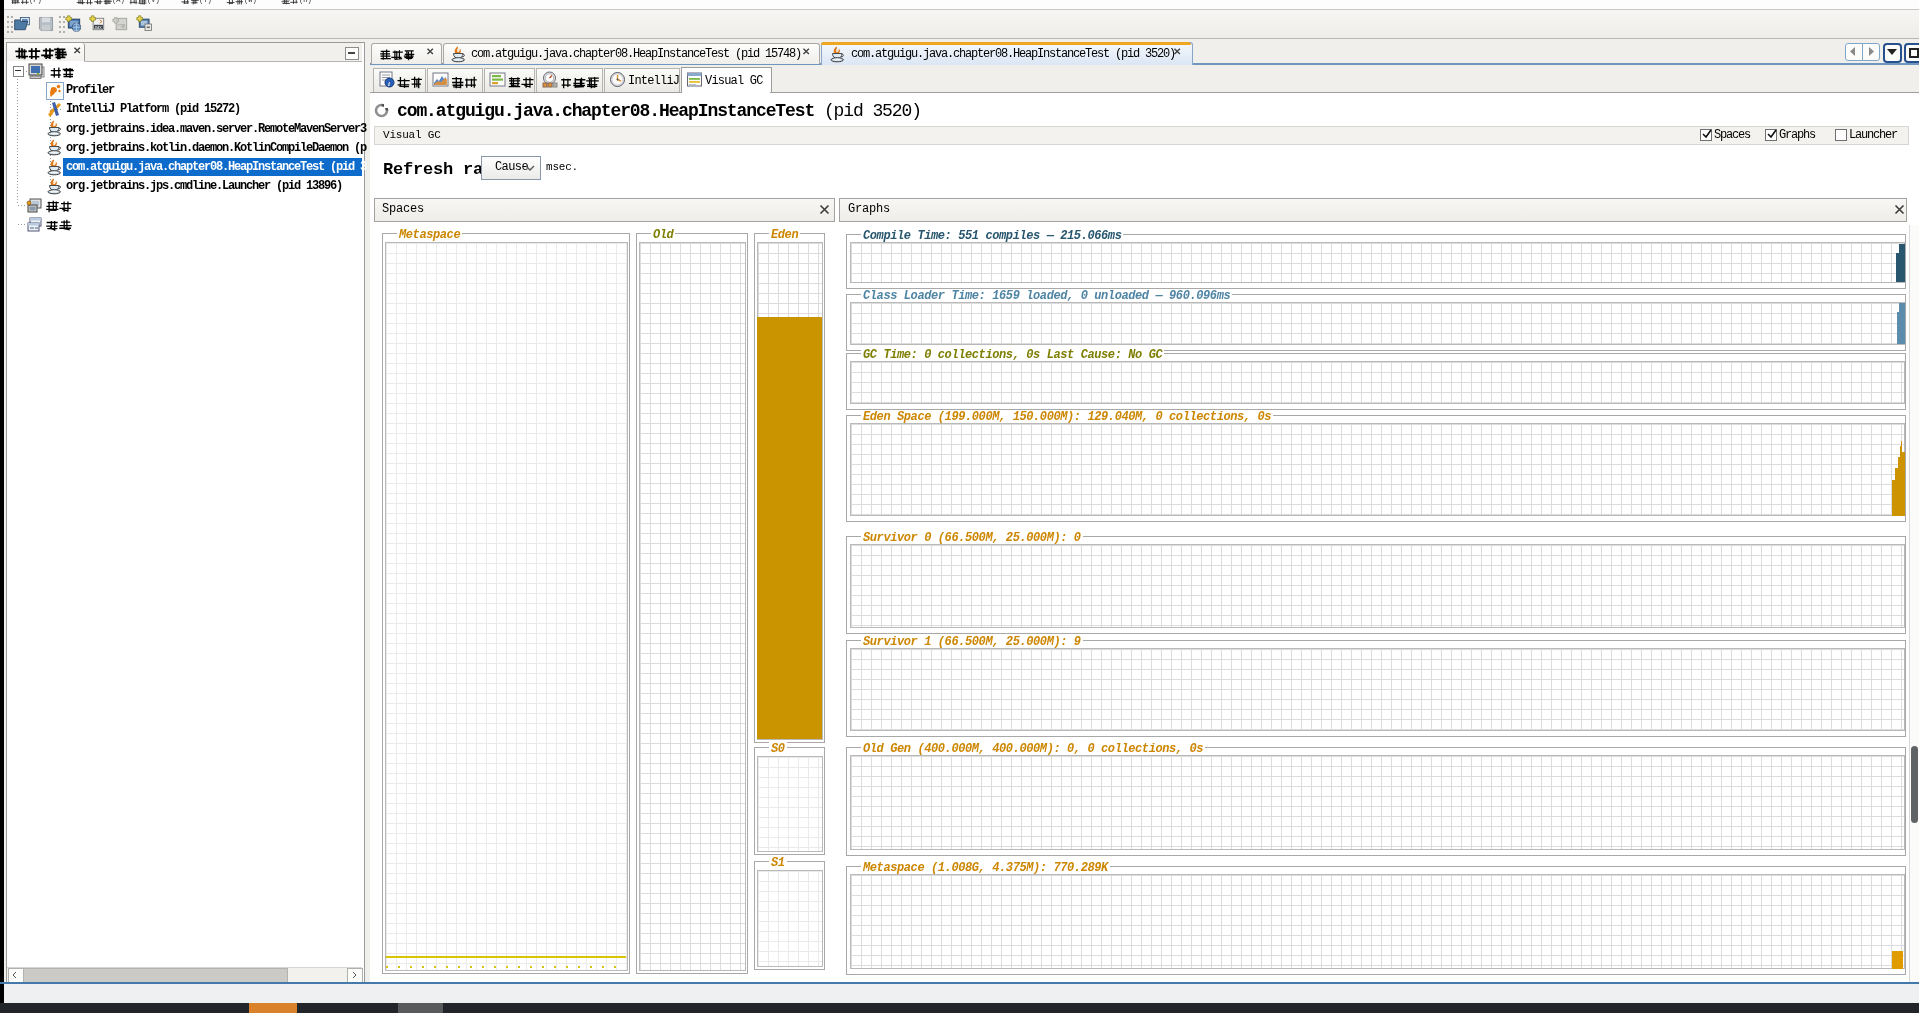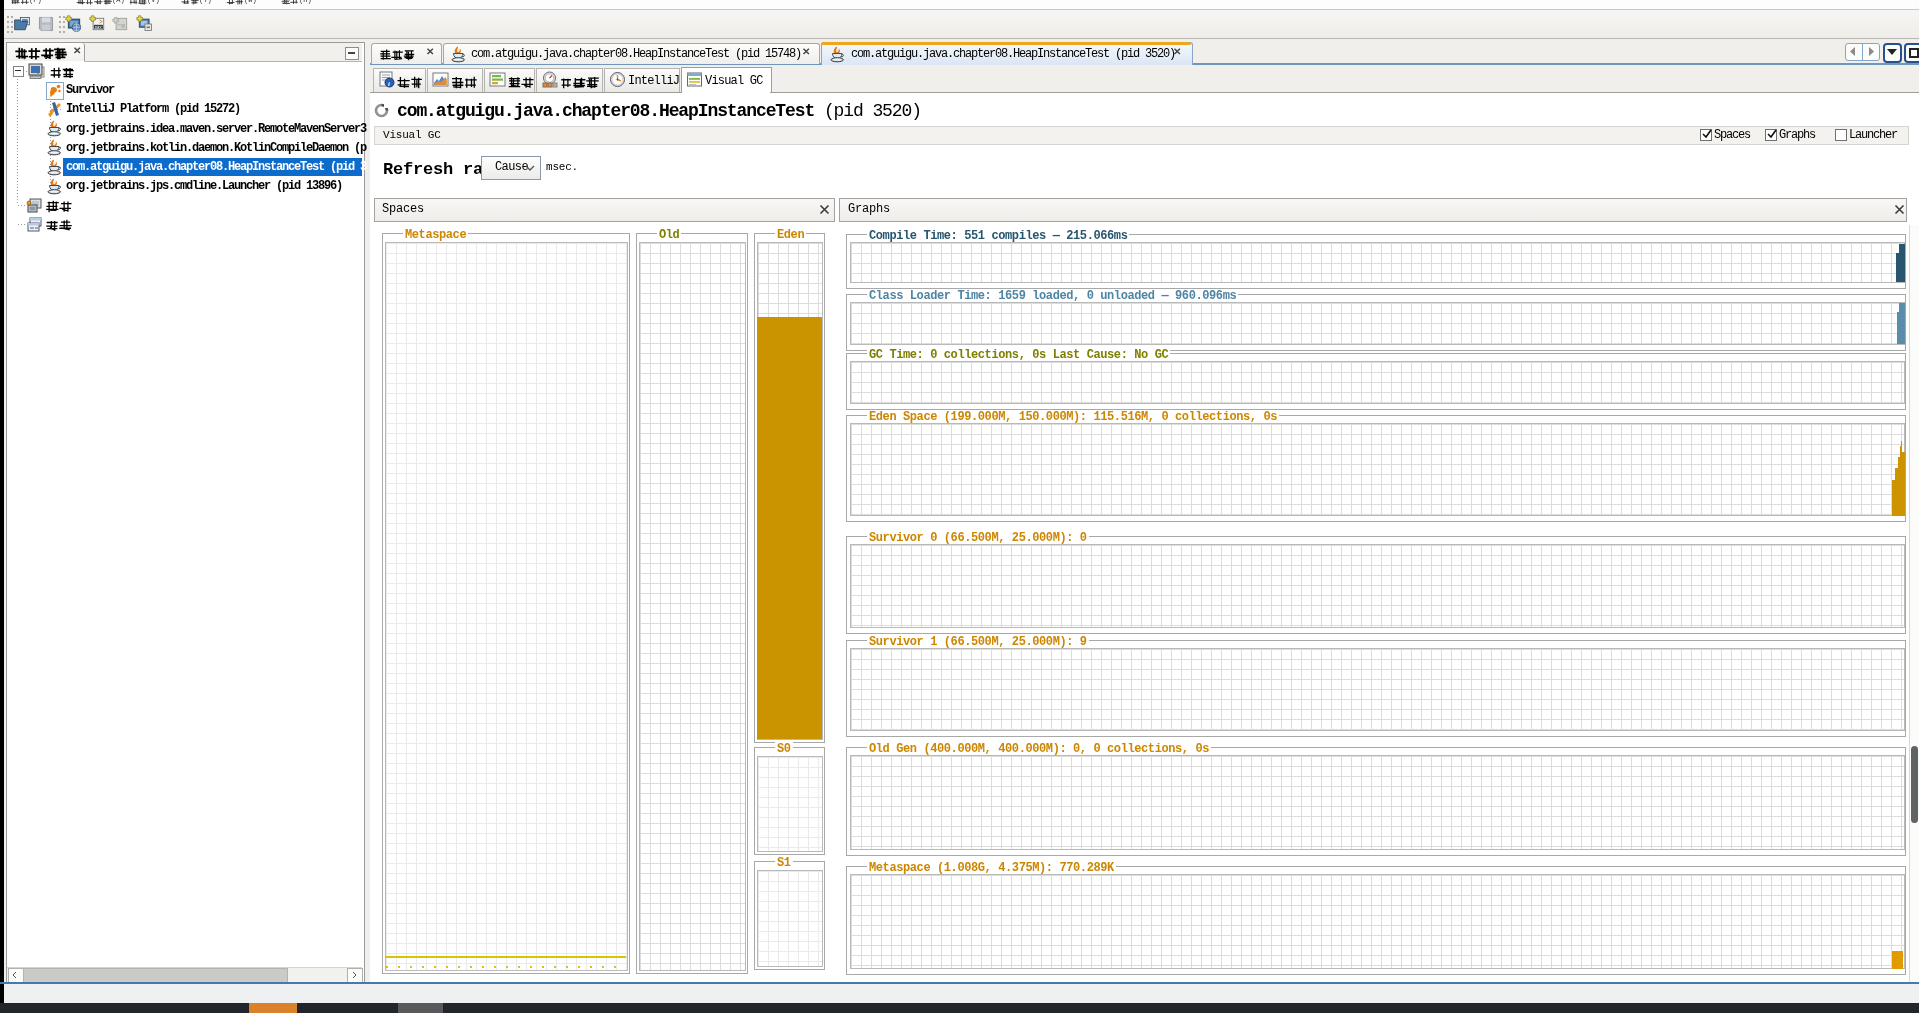--- a/index.html
+++ b/index.html
@@ -2,21 +2,21 @@
 <html><head><meta charset="utf-8">
 <style>
 html,body{margin:0;padding:0;}
 body{width:1919px;height:1013px;overflow:hidden;position:relative;background:#f0efec;
 font-family:"Liberation Mono",monospace;}
 .abs{position:absolute;}
 
 .grid{background-color:#fff;background-image:linear-gradient(#dcdcdc 1px,transparent 1px),linear-gradient(90deg,#dcdcdc 1px,transparent 1px);background-size:10px 10px;border:1px solid #b9b9b9;}
 .gridlight{background-color:#fff;background-image:linear-gradient(#eaeaea 1px,transparent 1px),linear-gradient(90deg,#eaeaea 1px,transparent 1px);background-size:10px 10px;border:1px solid #b9b9b9;}
 .fieldset{border:1px solid #a8a8a8;position:absolute;}
-.flabel{position:absolute;top:-6px;left:20px;background:#fff;padding:0 2px;font-weight:bold;font-size:12px;letter-spacing:-0.4px;white-space:pre;}
+.flabel{position:absolute;top:-6px;left:14px;background:#fff;padding:0 2px;font-weight:bold;font-size:12px;letter-spacing:-0.4px;white-space:pre;font-style:italic;}
 .x{color:#444;font-family:"Liberation Sans",sans-serif;font-weight:bold;}
 </style></head>
 <body>
 
 <div class="abs" style="left:0;top:0;width:4px;height:1013px;background:#000;"></div>
 
 <div class="abs" id="menubar" style="left:4px;top:0;width:1915px;height:9px;background:#fdfdfd;border-bottom:1px solid #c8c8c8;overflow:hidden;">
     <div style="position:absolute;left:7px;top:-4px;color:#333;display:flex;align-items:flex-start;line-height:9px;">
       <svg width="9" height="9" viewBox="0 0 16 16" style="display:inline-block;vertical-align:-2px;">
         <path d="M3.0 4.6L12.8 4.6M2.1 8.8L13.3 8.8M2.1 11.9L14.3 11.9M2.9 2.1L2.9 13.3M7.4 3.0L7.4 13.6M11.9 3.2L11.9 11.9" stroke="#333" stroke-width="1.6" fill="none" stroke-linecap="square"></path>
@@ -283,21 +283,21 @@
       </svg><svg width="13" height="13" viewBox="0 0 16 16" style="display:inline-block;vertical-align:-2px;">
         <path d="M1.7 4.3L12.7 4.3M3.2 5.7L13.7 5.7M2.4 10.3L12.8 10.3M2.6 12.9L12.8 12.9M5.4 3.4L5.4 12.2M9.9 3.4L9.9 14.1" stroke="#000" stroke-width="1.6" fill="none" stroke-linecap="square"></path>
       </svg></div>
     <svg style="position:absolute;left:39px;top:38.7px;" width="18" height="18" viewBox="0 0 18 18">
       <rect x="0.5" y="0.5" width="17" height="17" fill="#fdfdfb" stroke="#88a6c9"></rect>
       <path d="M5 6 c2 -2 6 -1 6 2 c0 2 -2 2 -3 4 c-1 2 -4 2 -4 -1 c0 -2 1 -3 1 -5Z" fill="#e87c10"></path>
       <circle cx="12.5" cy="4.5" r="1.8" fill="#e87c10"></circle>
       <circle cx="13.5" cy="9" r="1.2" fill="#e87c10"></circle>
       <circle cx="5" cy="13.5" r="1" fill="#e87c10"></circle>
     </svg>
-    <div style="position:absolute;left:59px;top:40.2px;font-size:12px;letter-spacing:-1.2px;font-weight:bold;color:#000;white-space:pre;">Survivor</div>
+    <div style="position:absolute;left:59px;top:40.2px;font-size:12px;letter-spacing:-1.2px;font-weight:bold;color:#000;white-space:pre;">Profiler</div>
     <svg style="position:absolute;left:39px;top:57.900000000000006px;" width="17" height="17" viewBox="0 0 17 17">
       <path d="M3 11 L13 2 L15 4 L6 13 Z" fill="#e8991c"></path>
       <path d="M6 2 L10 15 L13 14 L9 1 Z" fill="#3b5fa8"></path>
       <path d="M2 13 l3 -2 2 2 -3 3 Z" fill="#e8991c"></path>
     </svg>
     <div style="position:absolute;left:59px;top:59.400000000000006px;font-size:12px;letter-spacing:-1.2px;font-weight:bold;color:#000;white-space:pre;">IntelliJ Platform (pid 15272)</div>
     <svg style="position:absolute;left:39px;top:77.1px;" width="17" height="17" viewBox="0 0 17 17">
       <path d="M7.5 0.5 c2 2 -2.5 3.5 0.5 6 c1.5 -1 2.5 -2.5 1.5 -4 c2 1 2 4 -0.5 5.5 l-3 0 c-2.5 -2.5 -1 -5.5 1.5 -7.5Z" fill="#e07818"></path>
       <path d="M8.2 3.2 c0.8 1 -0.8 1.6 0.3 2.8 c-1.5 -0.6 -1.2 -2 -0.3 -2.8Z" fill="#f0b050"></path>
       <path d="M3.5 7.5 h9.5 c0 3 -1.8 4.8 -4.7 4.8 S3.5 10.5 3.5 7.5 Z" fill="#dceaf4" stroke="#4a4a4a"></path>
@@ -559,21 +559,21 @@
     <div class="grid" style="position:absolute;left:480px;top:202px;width:1053px;height:39px;"></div>
     <div class="fieldset" style="left:476px;top:254px;width:1058px;height:55px;">
       <span class="flabel" style="color:#4e84a4;">Class Loader Time: 1659 loaded, 0 unloaded — 960.096ms</span>
     </div>
     <div class="grid" style="position:absolute;left:480px;top:262px;width:1053px;height:41px;"></div>
     <div class="fieldset" style="left:476px;top:313px;width:1058px;height:55px;">
       <span class="flabel" style="color:#7e7e00;">GC Time: 0 collections, 0s Last Cause: No GC</span>
     </div>
     <div class="grid" style="position:absolute;left:480px;top:321px;width:1053px;height:41px;"></div>
     <div class="fieldset" style="left:476px;top:375px;width:1058px;height:105px;">
-      <span class="flabel" style="color:#cc8600;">Eden Space (199.000M, 150.000M): 115.516M, 0 collections, 0s</span>
+      <span class="flabel" style="color:#cc8600;">Eden Space (199.000M, 150.000M): 129.040M, 0 collections, 0s</span>
     </div>
     <div class="grid" style="position:absolute;left:480px;top:383px;width:1053px;height:91px;"></div>
     <div class="fieldset" style="left:476px;top:496px;width:1058px;height:96px;">
       <span class="flabel" style="color:#cc8600;">Survivor 0 (66.500M, 25.000M): 0</span>
     </div>
     <div class="grid" style="position:absolute;left:480px;top:504px;width:1053px;height:82px;"></div>
     <div class="fieldset" style="left:476px;top:600px;width:1058px;height:95px;">
       <span class="flabel" style="color:#cc8600;">Survivor 1 (66.500M, 25.000M): 9</span>
     </div>
     <div class="grid" style="position:absolute;left:480px;top:608px;width:1053px;height:81px;"></div>

